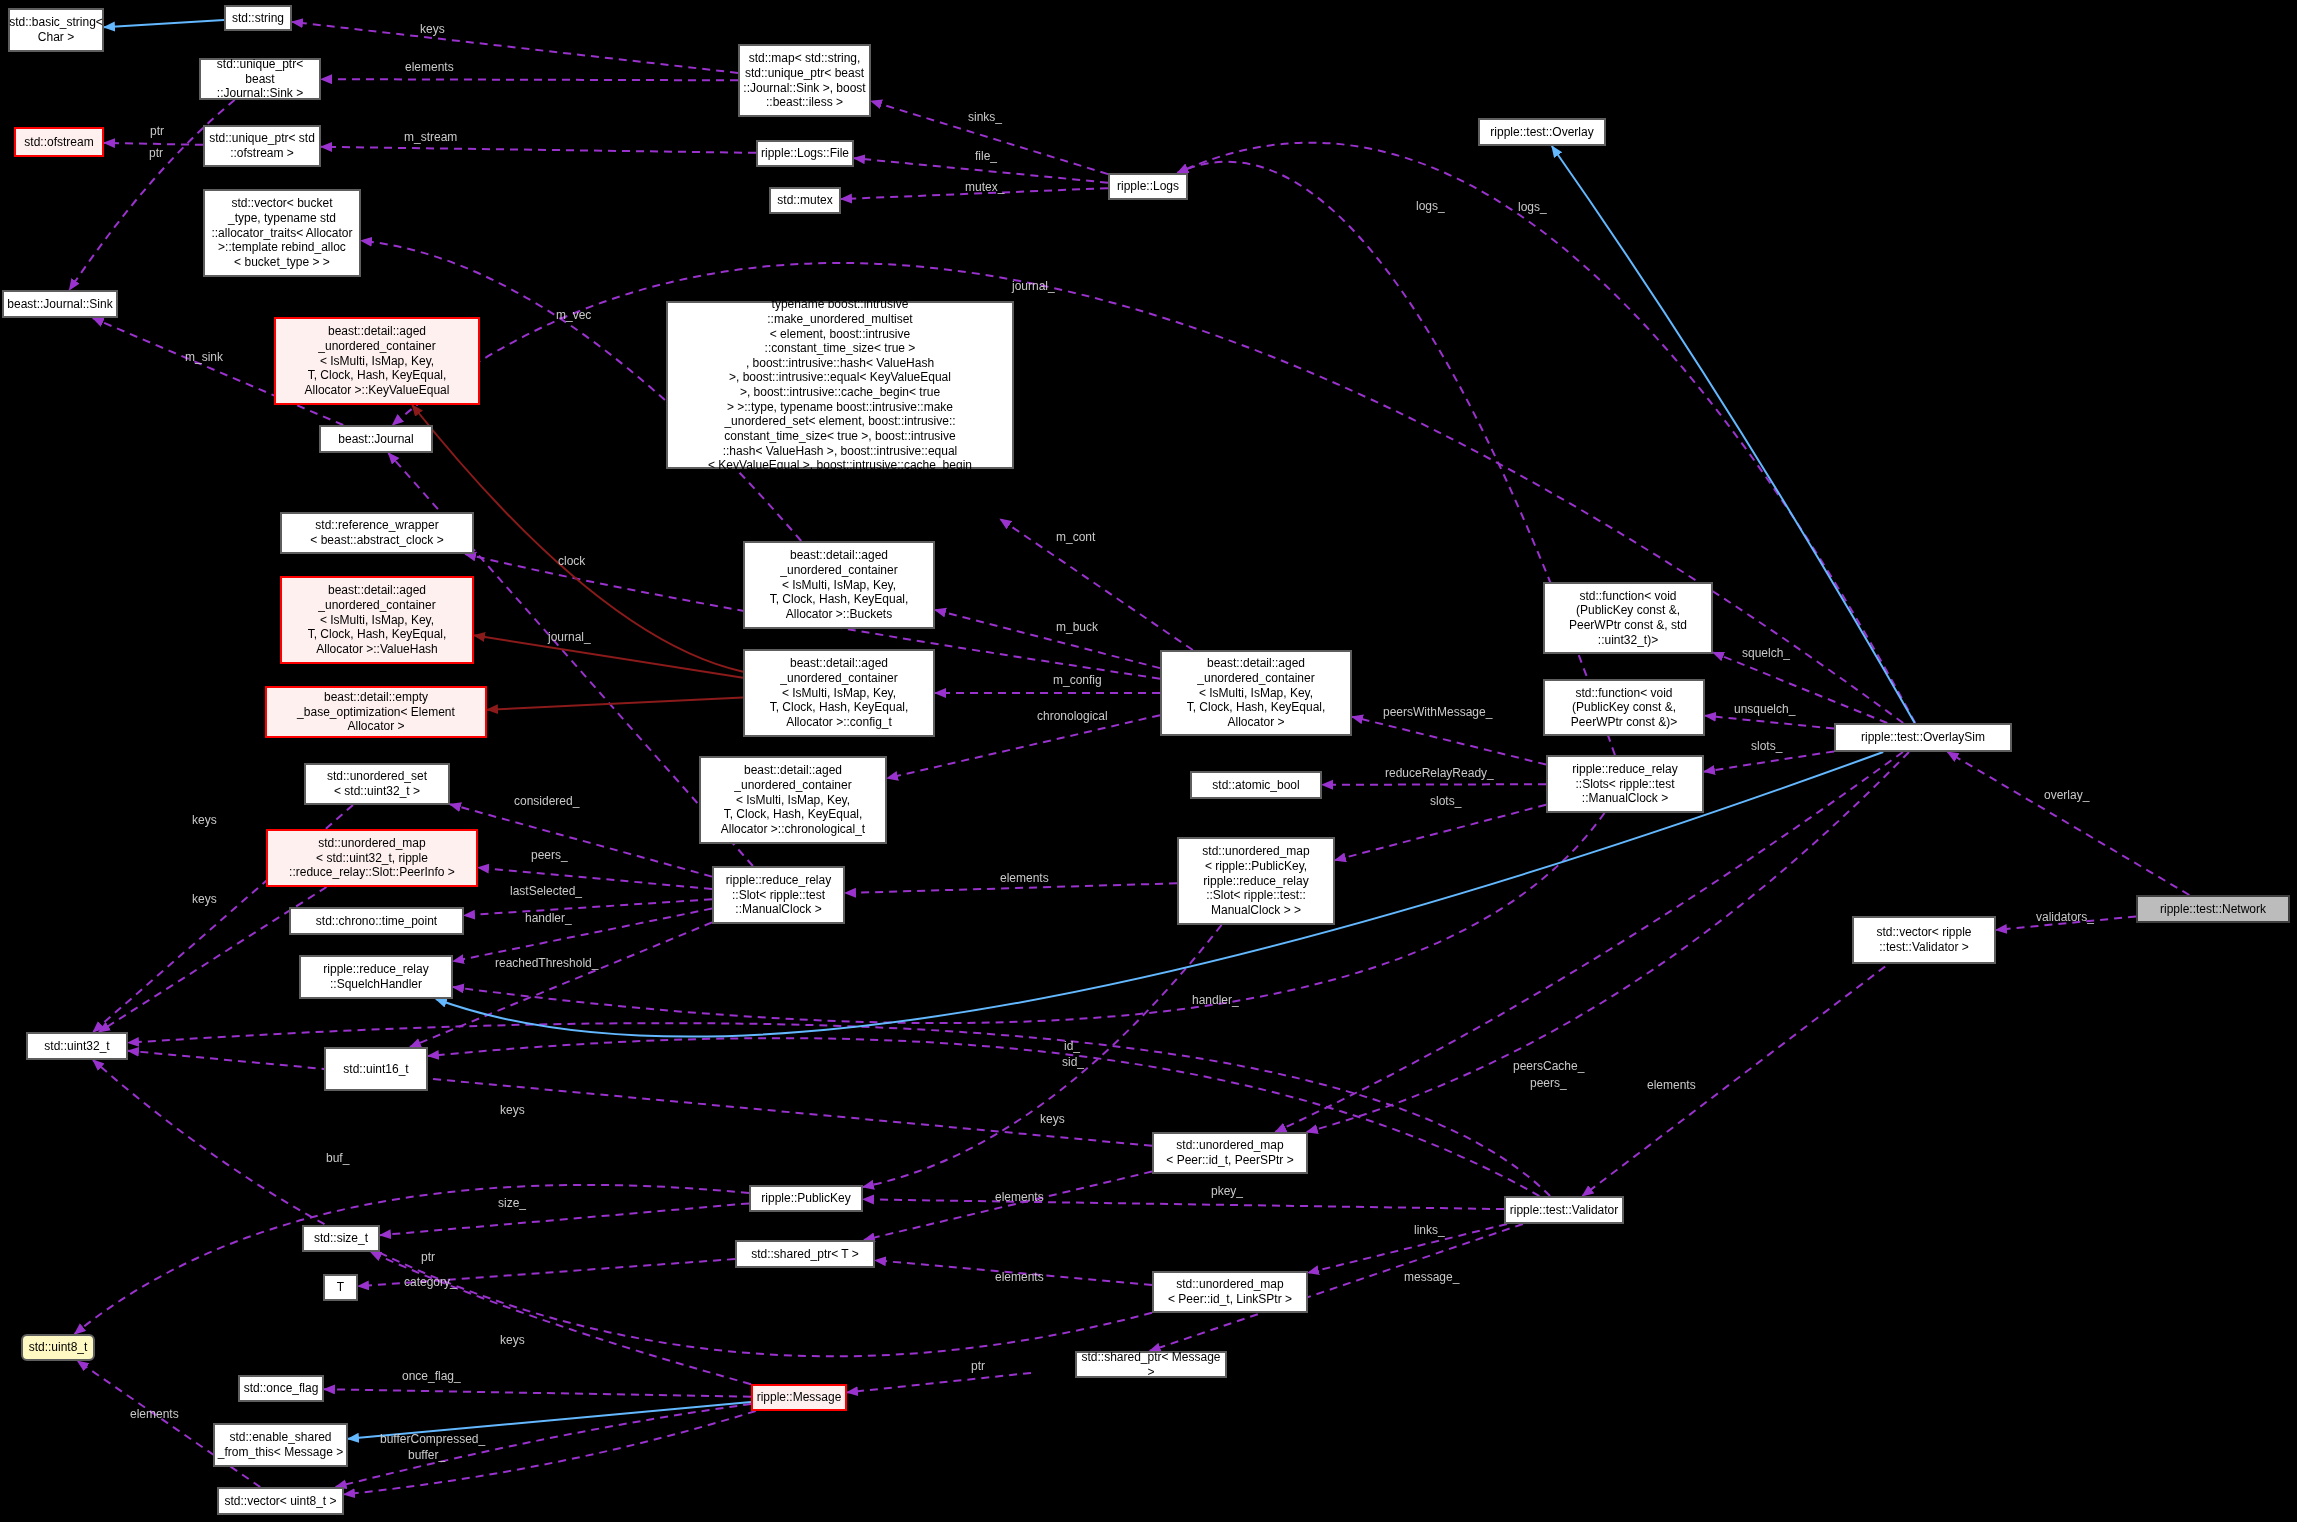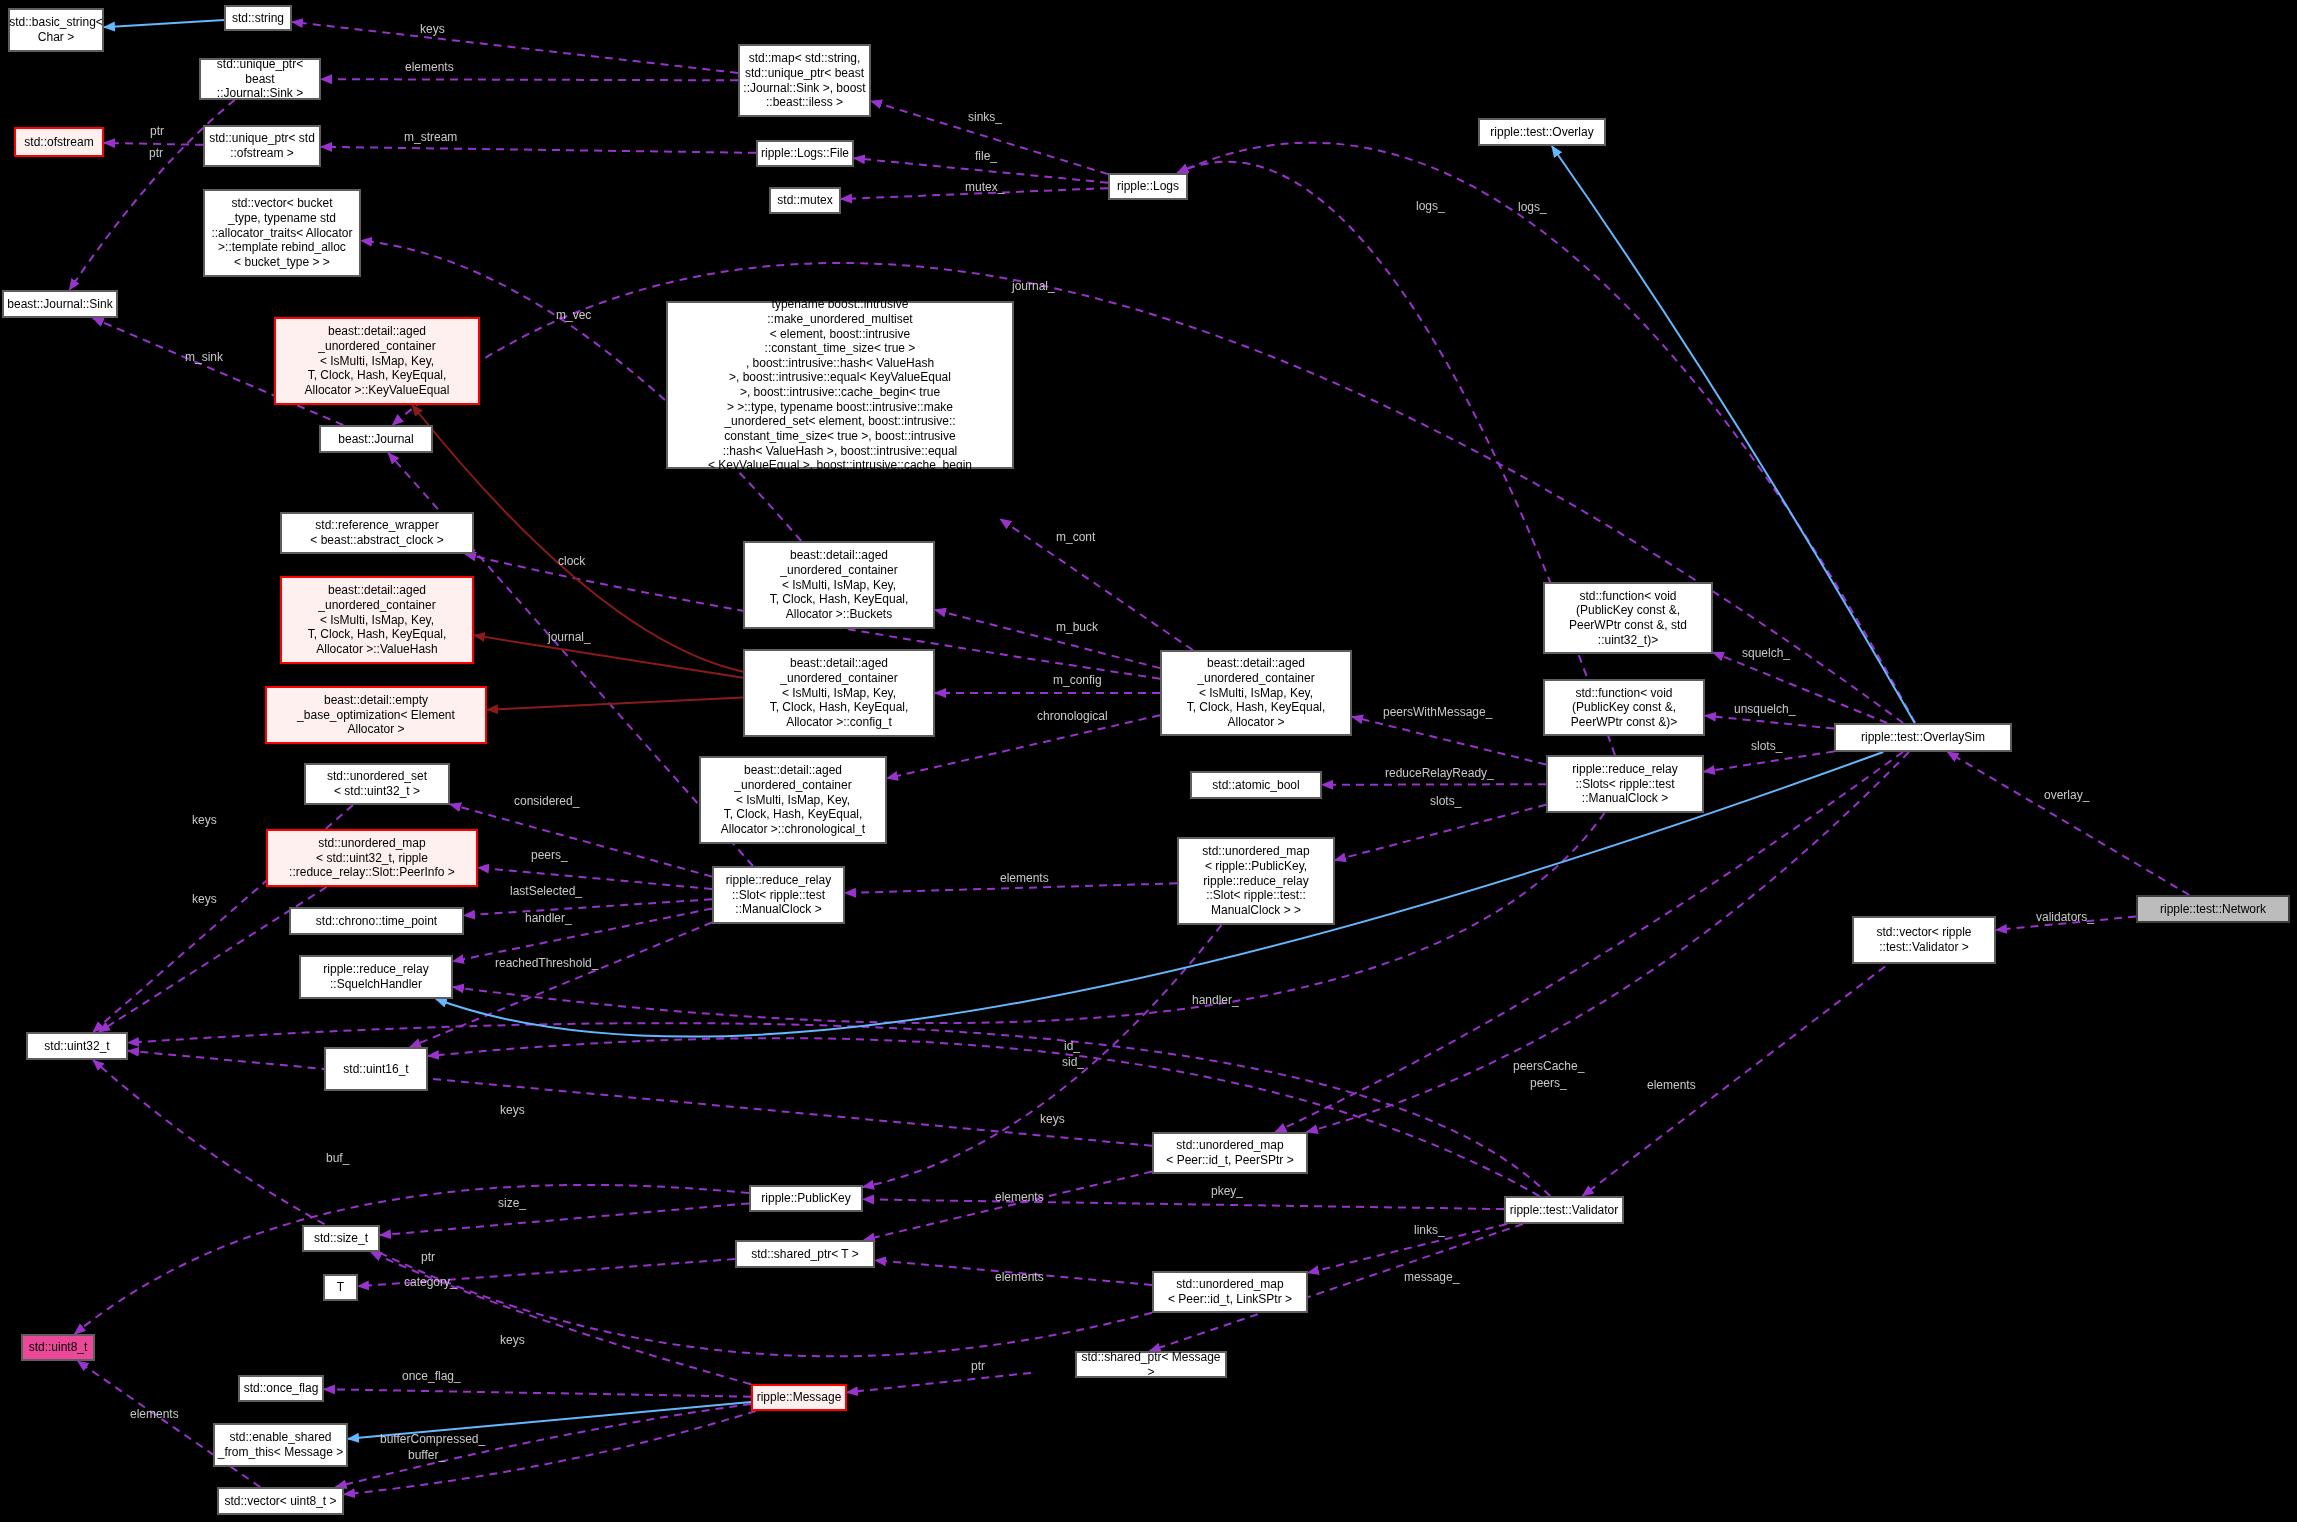--- a/index.html
+++ b/index.html
@@ -116,21 +116,21 @@
  T, Clock, Hash, KeyEqual,
  Allocator &gt;::KeyValueEqual</div>
     <div class="node normal" style="left: 319px; top: 425px; width: 114px; height: 28px; border-color: rgb(94, 94, 94); background: rgb(255, 255, 255);">beast::Journal</div>
     <div class="node normal" style="left: 280px; top: 512px; width: 194px; height: 42px; border-color: rgb(94, 94, 94); background: rgb(255, 255, 255);">std::reference_wrapper
 &lt; beast::abstract_clock &gt;</div>
     <div class="node highlight" style="left: 280px; top: 576px; width: 194px; height: 88px; border-color: rgb(255, 0, 0); background: rgb(255, 240, 240);">beast::detail::aged
 _unordered_container
 &lt; IsMulti, IsMap, Key,
  T, Clock, Hash, KeyEqual,
  Allocator &gt;::ValueHash</div>
-    <div class="node highlight" style="left: 265px; top: 686px; width: 222px; height: 58px; border-color: rgb(255, 0, 0); background: rgb(255, 240, 240);">beast::detail::empty
+    <div class="node highlight" style="left: 265px; top: 686px; width: 222px; height: 52px; border-color: rgb(255, 0, 0); background: rgb(255, 240, 240);">beast::detail::empty
 _base_optimization&lt; Element
  Allocator &gt;</div>
     <div class="node normal" style="left: 666px; top: 301px; width: 348px; height: 168px; border-color: rgb(94, 94, 94); background: rgb(255, 255, 255);">std::conditional&lt; IsMulti,
  typename boost::intrusive
 ::make_unordered_multiset
 &lt; element, boost::intrusive
 ::constant_time_size&lt; true &gt;
 , boost::intrusive::hash&lt; ValueHash
  &gt;, boost::intrusive::equal&lt; KeyValueEqual
  &gt;, boost::intrusive::cache_begin&lt; true
@@ -200,21 +200,21 @@
 ::ManualClock &gt;</div>
     <div class="node normal" style="left: 1152px; top: 1132px; width: 156px; height: 42px; border-color: rgb(94, 94, 94); background: rgb(255, 255, 255);">std::unordered_map
 &lt; Peer::id_t, PeerSPtr &gt;</div>
     <div class="node normal" style="left: 1504px; top: 1196px; width: 120px; height: 28px; border-color: rgb(94, 94, 94); background: rgb(255, 255, 255);">ripple::test::Validator</div>
     <div class="node normal" style="left: 1152px; top: 1271px; width: 156px; height: 42px; border-color: rgb(94, 94, 94); background: rgb(255, 255, 255);">std::unordered_map
 &lt; Peer::id_t, LinkSPtr &gt;</div>
     <div class="node normal" style="left: 749px; top: 1185px; width: 114px; height: 27px; border-color: rgb(94, 94, 94); background: rgb(255, 255, 255);">ripple::PublicKey</div>
     <div class="node normal" style="left: 302px; top: 1225px; width: 78px; height: 27px; border-color: rgb(94, 94, 94); background: rgb(255, 255, 255);">std::size_t</div>
     <div class="node normal" style="left: 323px; top: 1274px; width: 35px; height: 27px; border-color: rgb(94, 94, 94); background: rgb(255, 255, 255);">T</div>
     <div class="node normal" style="left: 735px; top: 1240px; width: 140px; height: 28px; border-color: rgb(94, 94, 94); background: rgb(255, 255, 255);">std::shared_ptr&lt; T &gt;</div>
-    <div class="node normal" style="left: 21px; top: 1334px; width: 74px; height: 27px; border-color: rgb(94, 94, 94); background: #ec4899;">std::uint8_t</div>
+    <div class="node normal" style="left: 21px; top: 1334px; width: 74px; height: 27px; border-color: rgb(94, 94, 94); background: #fef9c3; border-radius: 6px;">std::uint8_t</div>
     <div class="node normal" style="left: 238px; top: 1375px; width: 86px; height: 27px; border-color: rgb(94, 94, 94); background: rgb(255, 255, 255);">std::once_flag</div>
     <div class="node normal" style="left: 213px; top: 1423px; width: 135px; height: 44px; border-color: rgb(94, 94, 94); background: rgb(255, 255, 255); text-align: center;">std::enable_shared
 _from_this&lt; Message &gt;</div>
     <div class="node normal" style="left: 217px; top: 1487px; width: 127px; height: 28px; border-color: rgb(94, 94, 94); background: rgb(255, 255, 255);">std::vector&lt; uint8_t &gt;</div>
     <div class="node highlight" style="left: 751px; top: 1384px; width: 96px; height: 27px; border-color: rgb(255, 0, 0); background: rgb(255, 240, 240);">ripple::Message</div>
     <div class="node normal" style="left: 1031px; top: 1351px; width: 152px; height: 27px; border-color: rgb(94, 94, 94); background: rgb(255, 255, 255); margin-left: 44px;">std::shared_ptr&lt; Message &gt;</div>
     <div class="node main" style="left: 2136px; top: 895px; width: 154px; height: 28px; background: rgb(188, 188, 188);">ripple::test::Network</div>
     <div class="node normal" style="left: 1852px; top: 916px; width: 144px; height: 48px; border-color: rgb(94, 94, 94); background: rgb(255, 255, 255);">std::vector&lt; ripple
 ::test::Validator &gt;</div>
     <div class="edge-label" style="left: 420px; top: 22px; color: rgb(201, 201, 201);">keys</div>

